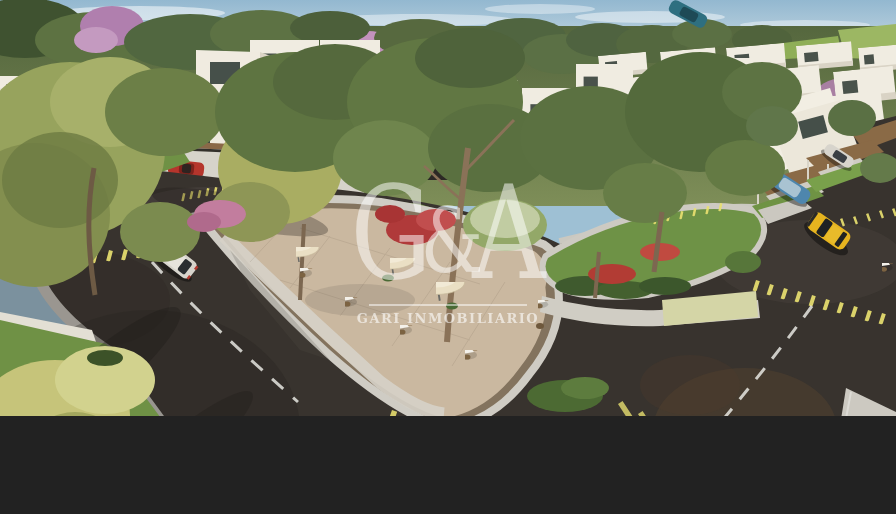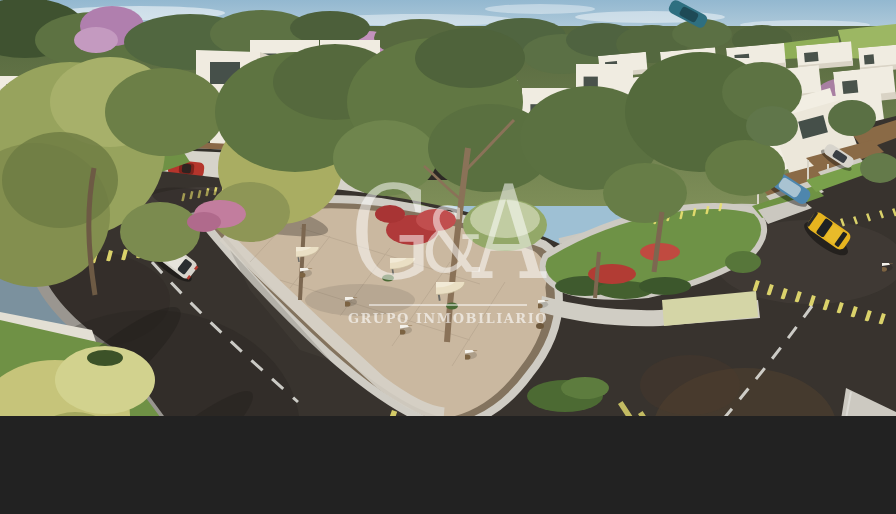--- a/index.html
+++ b/index.html
@@ -425,15 +425,15 @@
   <ellipse cx="388" cy="278" rx="6" ry="3.5" fill="#4a6a35"></ellipse>
   <ellipse cx="452" cy="306" rx="6" ry="3.5" fill="#4a6a35"></ellipse>
 </g>
 </svg>
 
 <div class="watermark">
   <div class="wm-logo">
     <span class="big">G</span><span class="amp">&amp;</span><span class="big">A</span>
   </div>
   <div class="wm-div"></div>
-  <div class="wm-line wm-line2">GRUPO INMOBILIARIO</div>
+  <div class="wm-line wm-line2">GARI INMOBILIARIO</div>
 </div>
 </div>
 
 </body></html>

